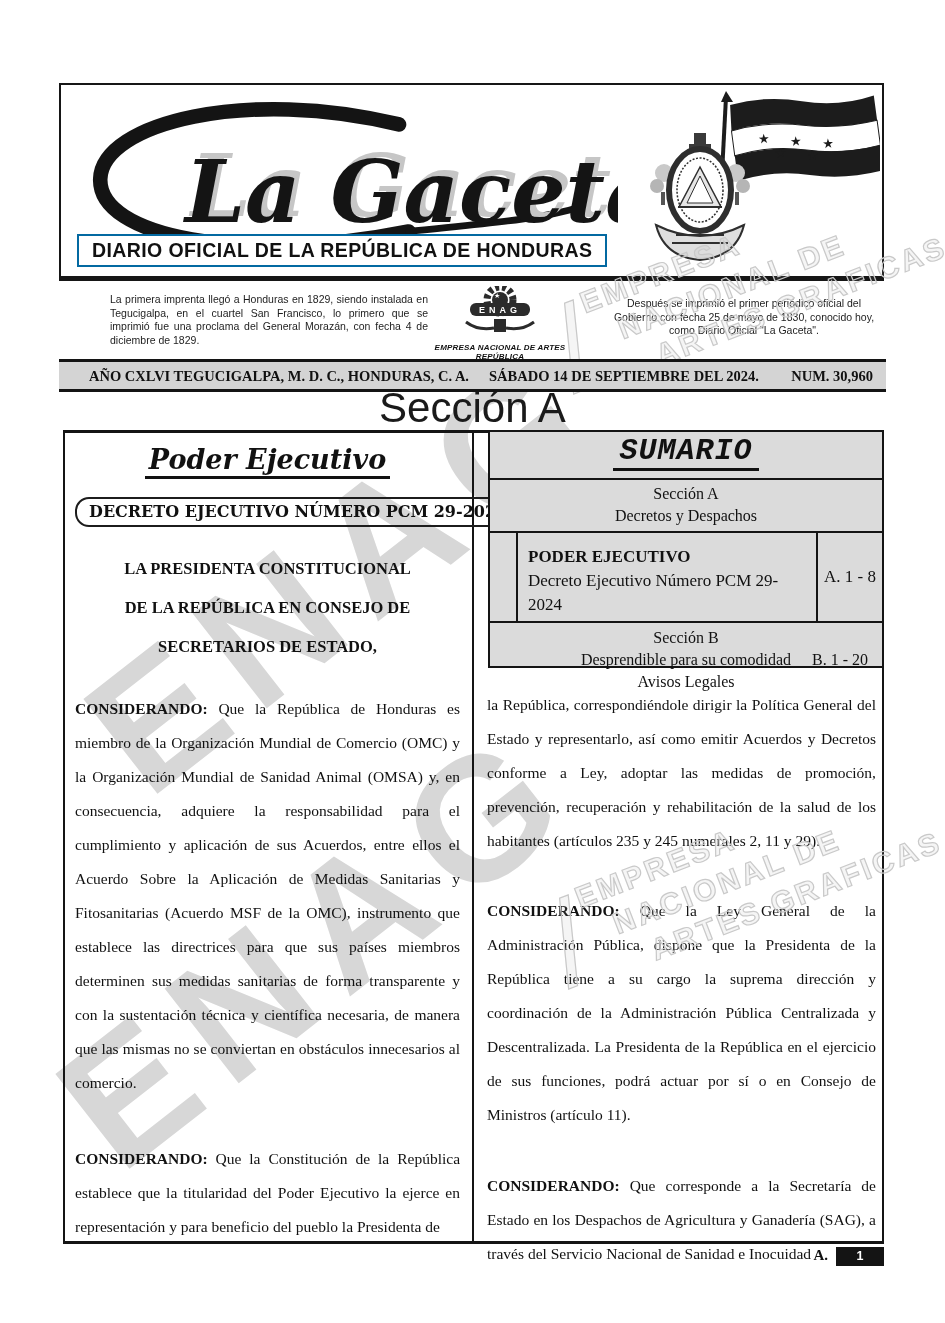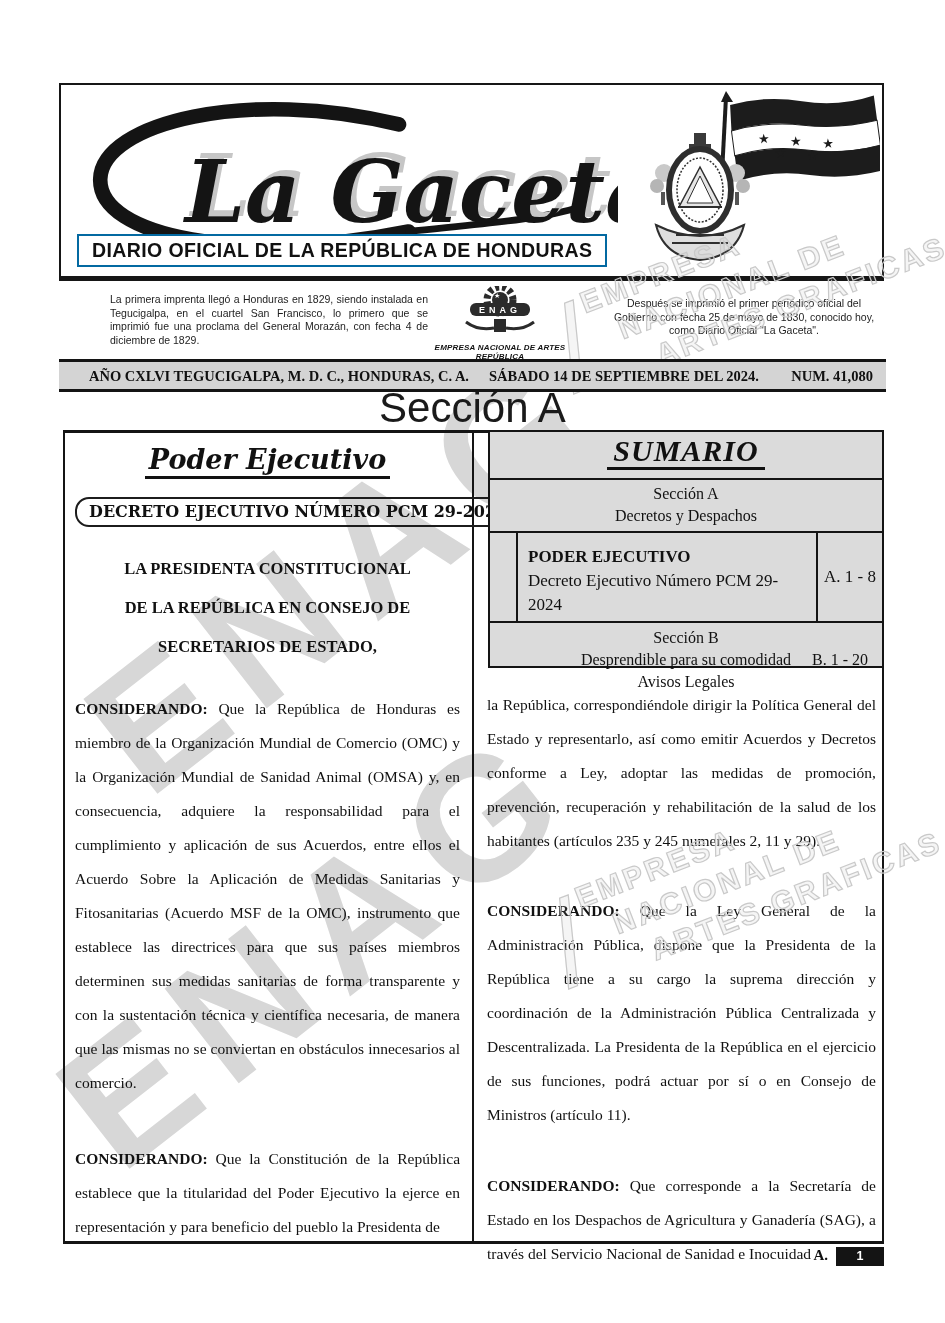--- a/index.html
+++ b/index.html
@@ -71,21 +71,21 @@
   #subheads{margin-top:22px;text-align:center;font-weight:bold;font-size:16.5px;line-height:39px;}
   .body-par{text-align:justify;font-size:15.5px;line-height:34px;margin:0;}
   .body-par .lead{font-weight:bold;}
   #left-col .body-par:nth-of-type(1){margin-top:26px;}
   #lp2{margin-top:42px;}
 
   
   #sumario{position:absolute;left:488px;top:430px;width:396px;height:238px;box-sizing:border-box;
          background:#dbdbdb;border:2px solid #141414;z-index:1;}
   #sum-title{height:44px;text-align:center;border-bottom:2px solid #141414;padding-top:2px;}
-  #sum-title span{font-family:Liberation Serif, serif;font-style:italic;font-weight:bold;
+  #sum-title span{font-family:Liberation Mono, monospace;font-style:italic;font-weight:bold;
          font-size:30px;letter-spacing:1px;border-bottom:3px solid #111;padding:0 6px 0;}
   #sum-secA{border-bottom:2px solid #141414;text-align:center;font-size:16px;line-height:22px;
          padding:3px 0 4px;}
   #sum-entry{display:flex;border-bottom:2px solid #141414;height:90px;box-sizing:border-box;}
   #sum-entry .cl{width:26px;border-right:2px solid #141414;}
   #sum-entry .cm{flex:1;padding:12px 6px 0 10px;font-size:17px;line-height:24px;}
   #sum-entry .cm b{font-size:17px;}
   #sum-entry .cr{width:64px;border-left:2px solid #141414;display:flex;align-items:center;
          justify-content:center;font-size:17px;}
   #sum-secB{position:relative;text-align:center;font-size:16px;line-height:22px;padding-top:4px;}
@@ -186,21 +186,21 @@
       <rect x="42" y="33" width="12" height="13" fill="#2b2b2b"></rect>
     </svg>
     <div id="enag-caption">EMPRESA NACIONAL DE ARTES REPÚBLICA</div>
     <div id="enag-abbr">E.N.A.G.</div>
   </div>
   <div id="intro-right" class="intro-note">Después se imprimió el primer periódico oficial del Gobierno con fecha 25 de mayo de 1830, conocido hoy, como Diario Oficial "La Gaceta".</div>
 
   <div id="datebar">
     <span id="date-left">AÑO CXLVI  TEGUCIGALPA, M. D. C., HONDURAS, C. A.</span>
     <span id="date-center">SÁBADO 14 DE SEPTIEMBRE DEL 2024.</span>
-    <span id="date-right">NUM. 41,080</span>
+    <span id="date-right">NUM. 30,960</span>
   </div>
 
   <div id="section-title">Sección A</div>
 
   <div id="frame">
     <div id="col-divider"></div>
   </div>
 
   <div id="left-col">
     <div id="poder-heading"><span>Poder Ejecutivo</span></div>

